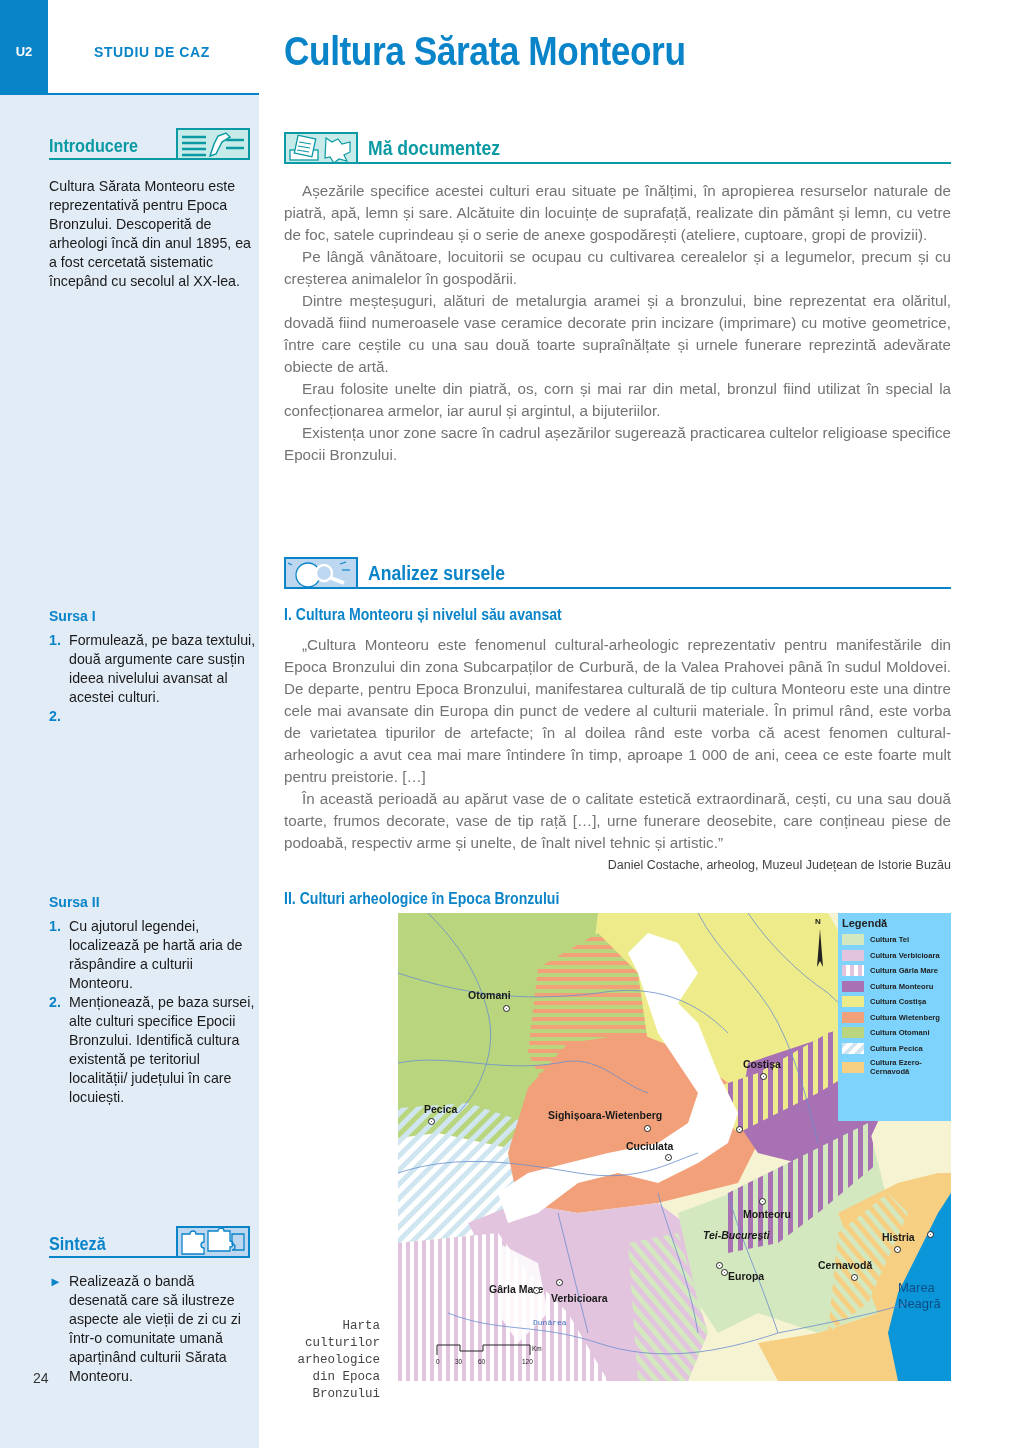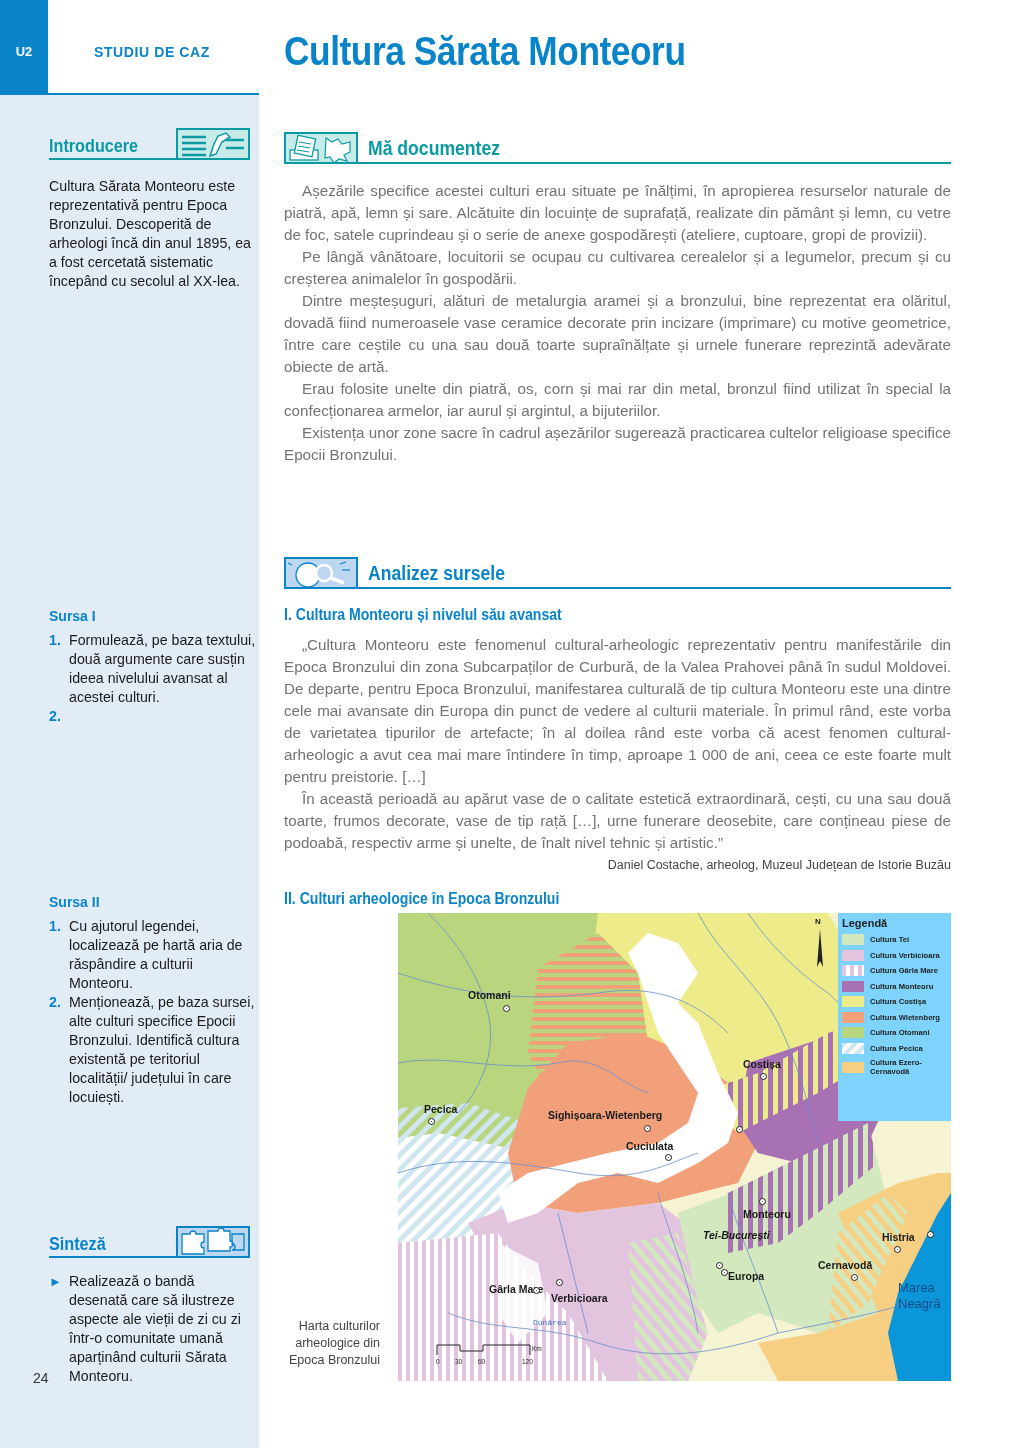--- a/index.html
+++ b/index.html
@@ -61,21 +61,21 @@
   .legend-title { font-family: "Liberation Sans", sans-serif; font-weight: bold; font-size: 11px; color: #222; margin-bottom: 3px; }
   .legend-row { display: flex; align-items: center; height: 15.5px; }
   .legend-swatch { width: 22px; height: 11px; margin-right: 6px; flex: none; }
   .legend-text { font-family: "Liberation Sans", sans-serif; font-weight: bold; font-size: 7.6px; color: #222; line-height: 9px; }
   .north { position: absolute; left: 415px; top: 4px; width: 14px; height: 54px; }
   .north span { position: absolute; left: 2px; top: 0; font-family: "Liberation Sans", sans-serif; font-weight: bold; font-size: 8px; }
 
   .scale { position: absolute; left: 38px; top: 430px; width: 110px; height: 30px; }
   .scale-text { position: absolute; font-family: "Liberation Sans", sans-serif; font-size: 6.5px; color: #222; }
 
-  .map-caption { position: absolute; left: 284px; top: 1318px; width: 96px; text-align: right; font-family: Liberation Sans, sans-serif; font-size: 12.5px; line-height: 17px; color: #444; }
+  .map-caption { position: absolute; left: 284px; top: 1318px; width: 96px; text-align: right; font-family: Liberation Mono, monospace; font-size: 12.5px; line-height: 17px; color: #444; }
 </style>
 </head>
 <body>
 
 <div class="sidebar-bg"></div>
 <div class="unit-tab">
     <span>U2</span>
   </div>
 <div class="header-rule"></div>
 <div class="case-label">STUDIU DE CAZ</div>

